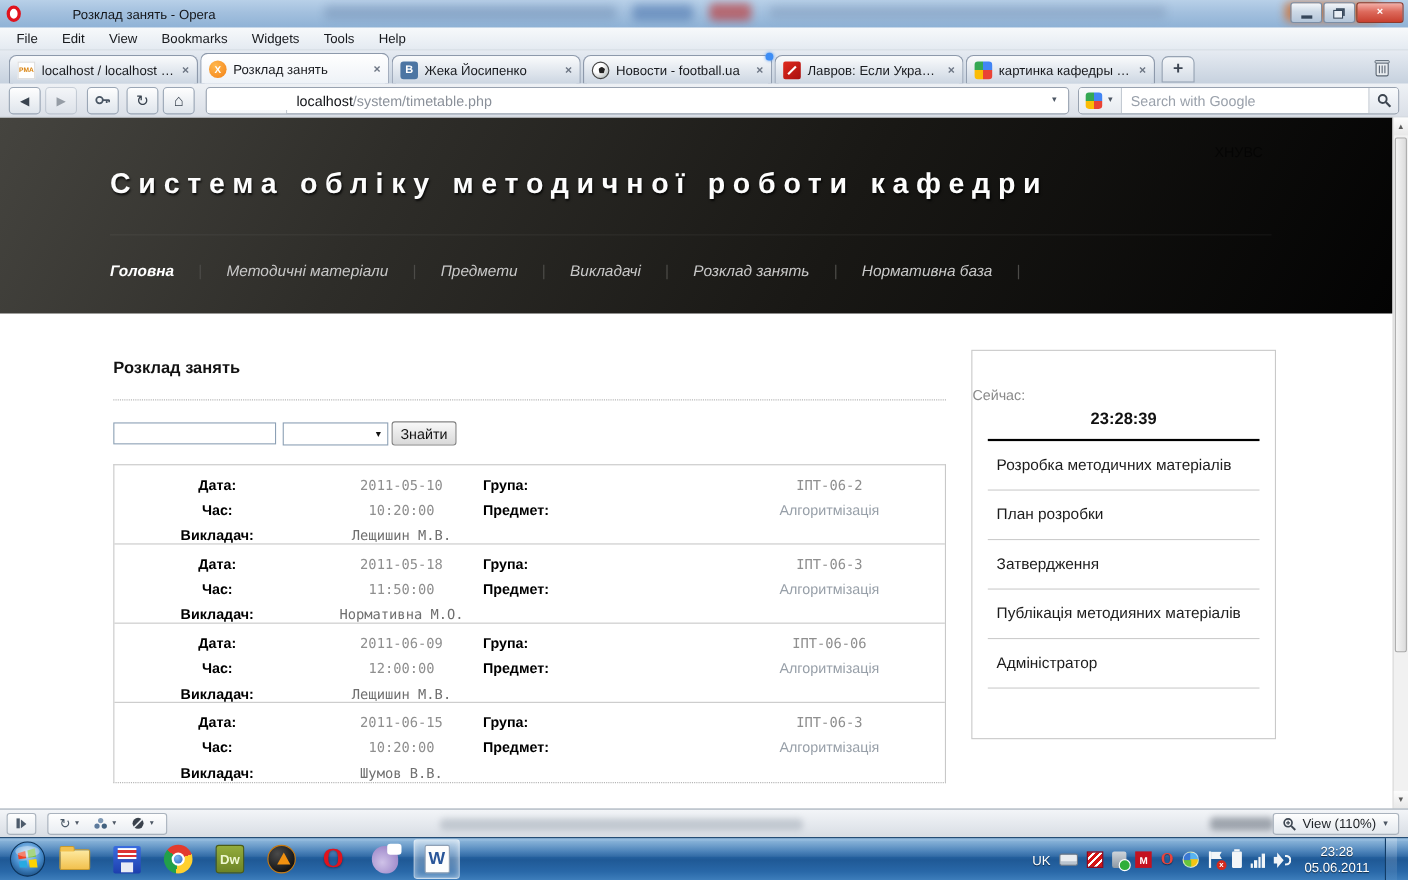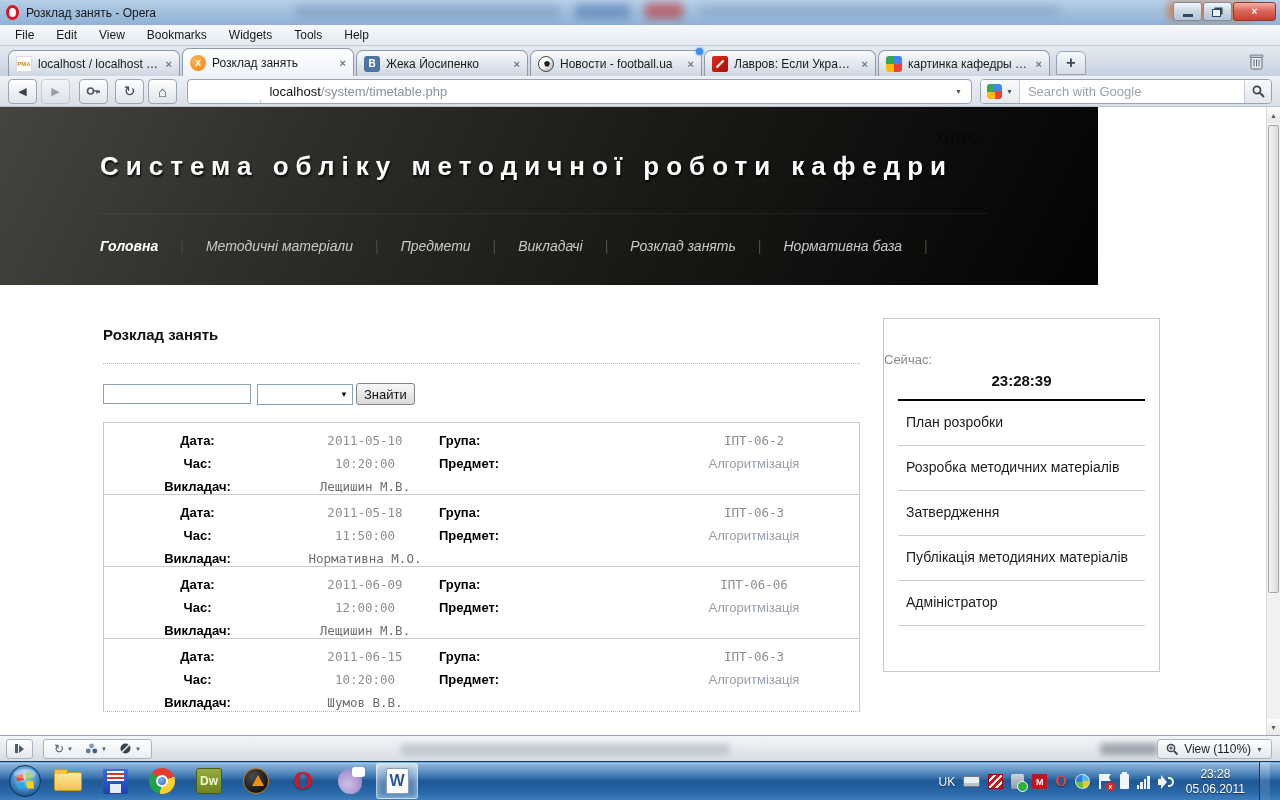--- a/index.html
+++ b/index.html
@@ -6,21 +6,21 @@
   html,body { width:1280px; height:800px; overflow:hidden; font-family:"Liberation Sans",sans-serif; }
 
   
   #win { position:relative; width:1280px; height:800px; background:#fff; }
 
   
   #titlebar { position:relative; height:25px; background:linear-gradient(180deg,#b8d0e8 0%,#a3c0de 45%,#8fb2d6 100%); overflow:hidden; }
   .blurblob { position:absolute; filter:blur(4px); border-radius:4px; }
   #titlebar-content { position:absolute; left:6px; top:0; height:25px; display:flex; align-items:center; gap:7px; z-index:3; }
   .opera-logo { width:13px; height:15px; border:3.5px solid #e0131e; border-radius:50%; background:#fff; }
-  #win-title { font-size:12px; color:#14161a; }
+  #win-title { font-size:12px; color:#14161a;margin-left:40px; }
   #win-buttons { position:absolute; right:4px; top:2px; display:flex; gap:1px; z-index:5; }
   .winbtn { width:29px; height:19px; border:1px solid #7b8ea6; border-radius:3px; background:linear-gradient(#f4f7fa,#cdd9e6 45%,#b4c6da); display:flex; align-items:center; justify-content:center; font-size:10px; color:#31404f; }
   .winbtn.close { width:43px; background:linear-gradient(#f4b0a8,#dd6a5c 45%,#c8402f); border-color:#8d3a2d; color:#fff; font-weight:bold; }
   .min-glyph { width:10px; height:3px; background:#35465a; margin-top:7px; }
   .restore-glyph { width:9px; height:8px; border:1.5px solid #35465a; background:#e8eef5; box-shadow:2px -2px 0 -0.5px #35465a; margin:2px 2px 0 0; }
 
   
   #menubar { height:21px; background:linear-gradient(#f7f9fb,#e4eaf1); border-bottom:1px solid #c4cdd8; display:flex; align-items:center; padding-left:4px; }
   .menu-item { font-size:12px; color:#16181c; padding:0 11px; height:21px; line-height:21px; }
 
@@ -64,21 +64,21 @@
 
   
   #viewport { position:relative; height:628px; background:#fff; }
   #scrollbar { position:absolute; right:0; top:0; width:14px; height:100%; background:#f1f1f1; border-left:1px solid #d9d9d9; }
   .scroll-arrow { position:absolute; left:0; width:13px; height:16px; font-size:7px; color:#5c5c5c; display:flex; align-items:center; justify-content:center; background:linear-gradient(#fcfcfc,#e8e8e8); }
   #scroll-up { top:0; }
   #scroll-down { bottom:0; }
   #scroll-thumb { position:absolute; left:1px; top:18px; width:11px; height:468px; background:linear-gradient(90deg,#f4f4f4,#dcdcdc); border:1px solid #a8a8a8; border-radius:2px; }
 
   
-  #site-header { position:absolute; left:0; top:0; width:1098px; height:178px; background:linear-gradient(118deg,#45443f 0%,#2e2d29 28%,#191815 60%,#030303 100%); }
+  #site-header { position:absolute; left:0; top:0; width:1266px; height:178px; background:linear-gradient(118deg,#45443f 0%,#2e2d29 28%,#191815 60%,#030303 100%); }
   #brand-watermark { position:absolute; right:118px; top:24px; font-size:13px; color:rgba(0,0,0,0.55); }
   #site-title { position:absolute; left:100px; top:44px; font-size:26px; font-weight:bold; color:#fdfdfd; letter-spacing:7px; text-shadow:1px 2px 2px rgba(0,0,0,.8); white-space:nowrap; }
   #header-rule { position:absolute; left:100px; right:110px; top:106px; height:1px; background:rgba(255,255,255,0.06); }
   #site-nav { position:absolute; left:100px; top:131px; display:flex; align-items:center; }
   .nav-link { font-size:14px; color:#c9c9c9; padding:0 22px;font-style:italic; }
   .nav-link.first { padding-left:0; }
   .nav-link.active { color:#ffffff; font-weight:bold; }
   .nav-sep { color:#4c4b47; font-size:14px; }
 
   
@@ -386,22 +386,22 @@
             <div class="t-cell"></div>
         </div>
       </div>
     </div>
 
     <div id="sidebar-box">
       <div id="now-label">Сейчас:</div>
       <div id="now-time">23:28:39</div>
       <div id="side-rule"></div>
       <div id="side-items">
+        <div class="side-item">Розробка методичних матеріалів</div>
         <div class="side-item">План розробки</div>
-        <div class="side-item">Розробка методичних матеріалів</div>
         <div class="side-item">Затвердження</div>
         <div class="side-item">Публікація методияних матеріалів</div>
         <div class="side-item">Адміністратор</div>
       </div>
     </div>
 
     <div id="scrollbar">
       <div class="scroll-arrow" id="scroll-up">▲</div>
       <div id="scroll-thumb"></div>
       <div class="scroll-arrow" id="scroll-down">▼</div>

